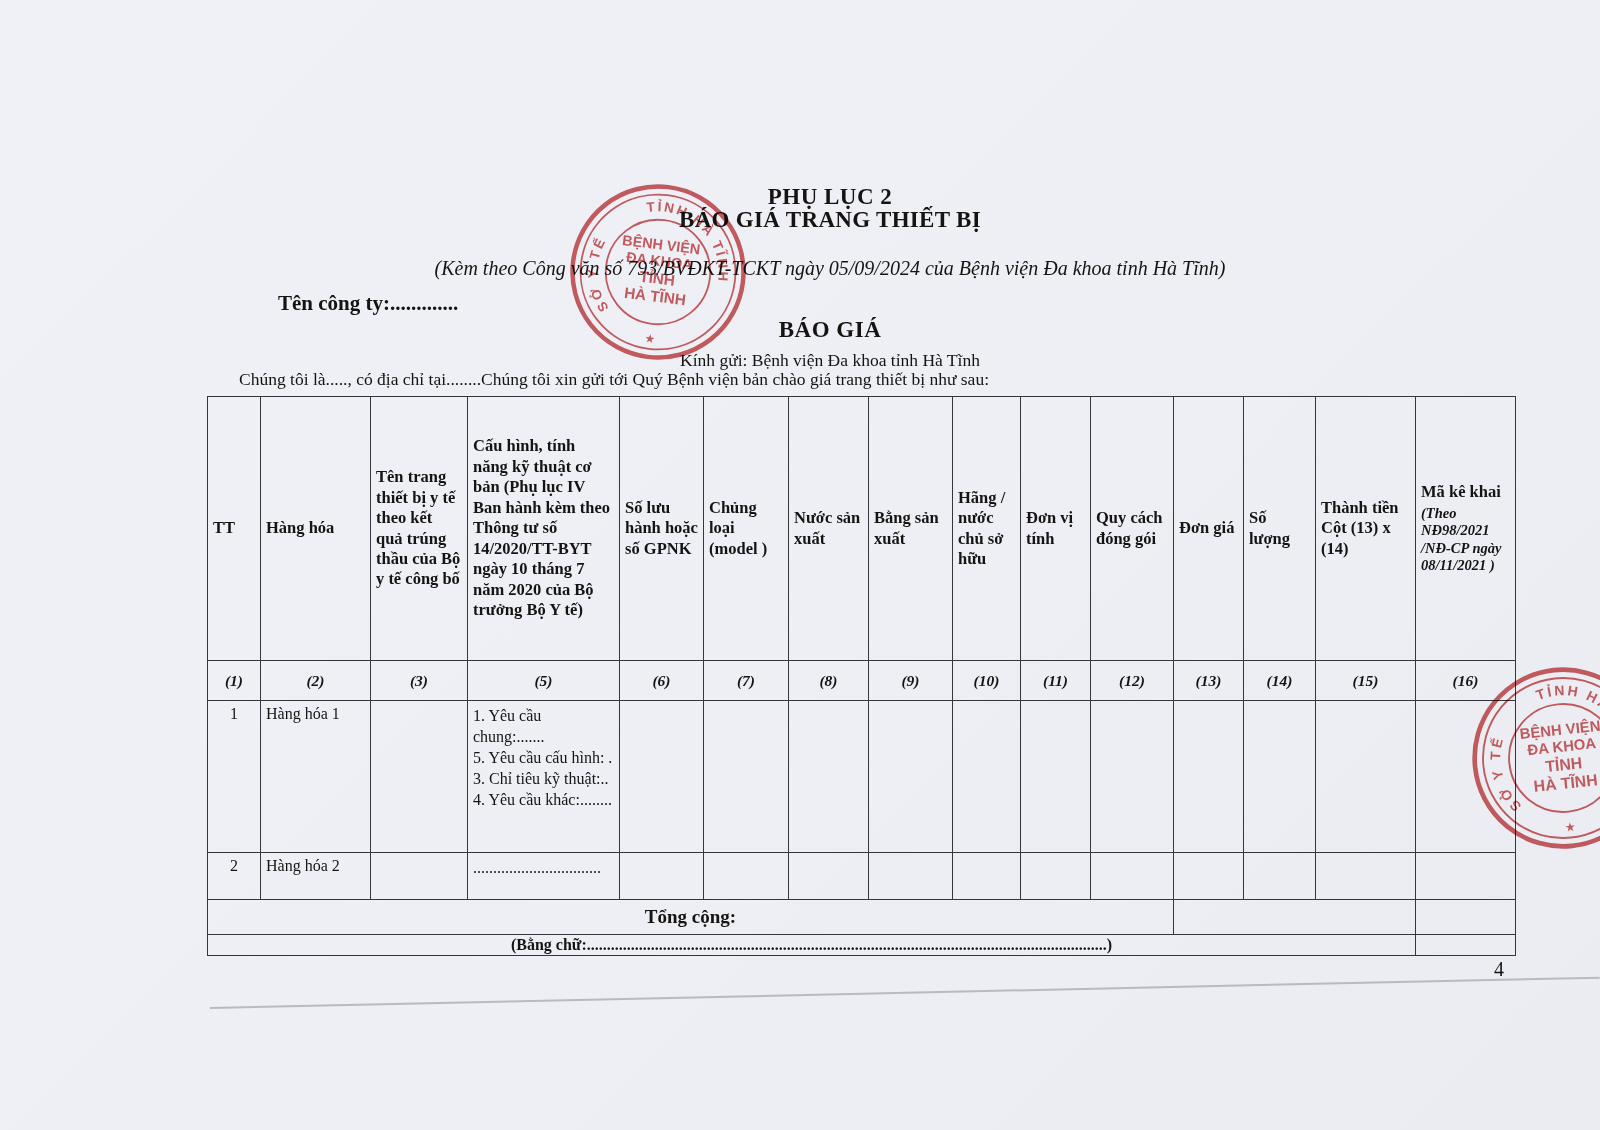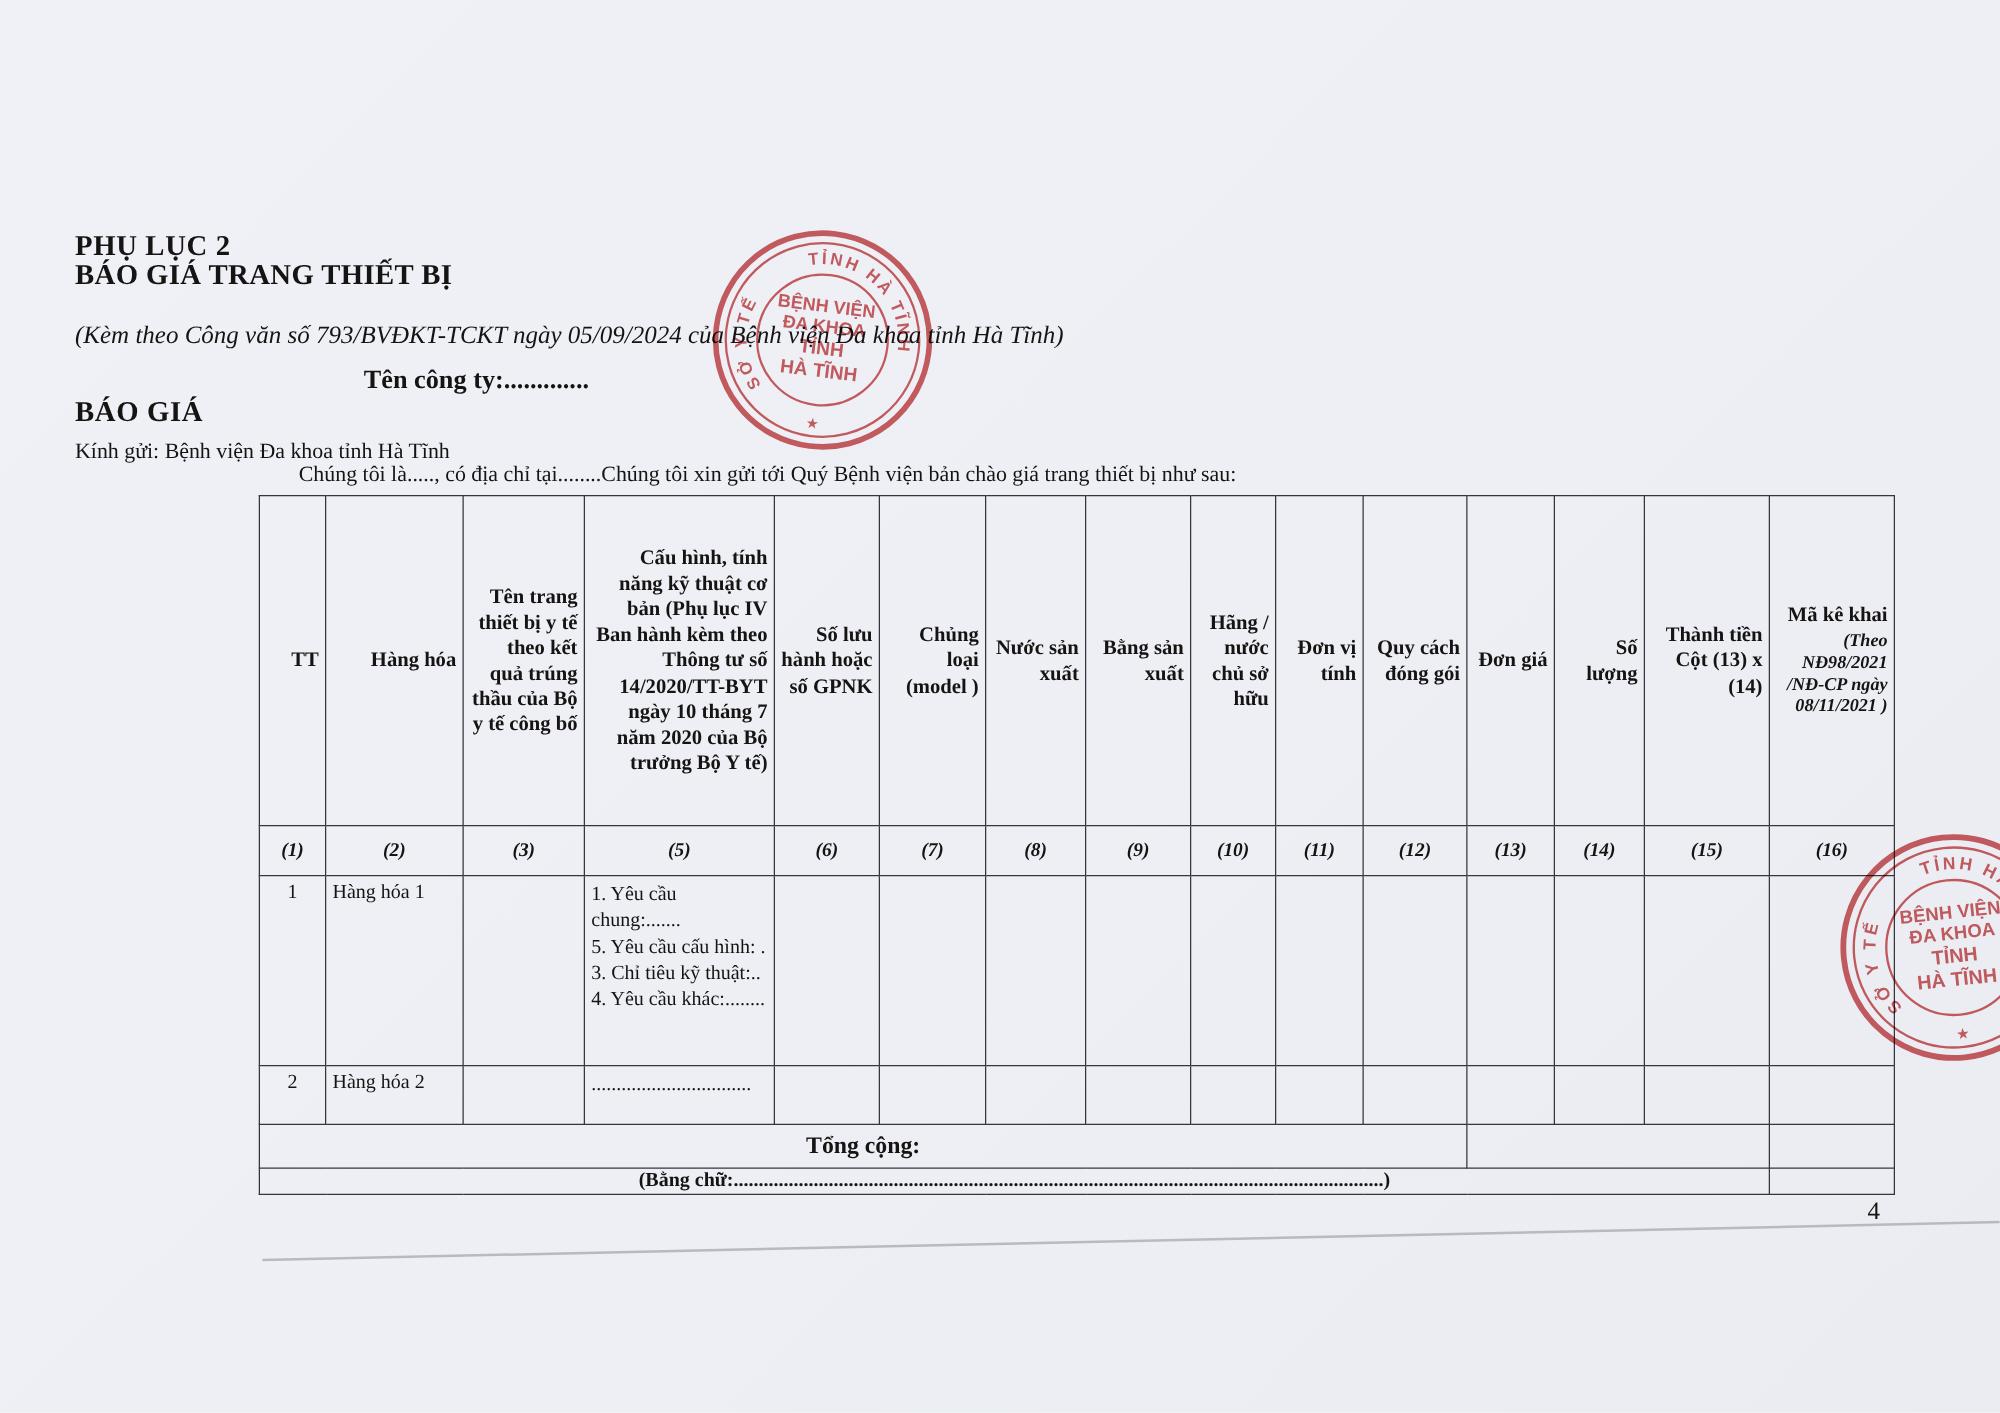--- a/index.html
+++ b/index.html
@@ -2,35 +2,35 @@
 <html><head>
 <meta charset="utf-8">
 <style>
   html,body{margin:0;padding:0;}
   body{width:1600px;height:1130px;overflow:hidden;position:relative;
        background:#eef0f5;
        font-family:"Liberation Serif","DejaVu Serif",serif;color:#151413;}
   .page{position:absolute;inset:0;overflow:hidden;
         background:linear-gradient(135deg,#eff1f6 0%,#edeff4 55%,#eaecf2 100%);}
   .abs{position:absolute;}
-  .cblock{position:absolute;left:60px;width:1540px;text-align:left;}
+  .cblock{position:absolute;left:60px;width:1540px;text-align:center;}
   .title1{top:184px;font-size:23px;font-weight:bold;letter-spacing:.5px;}
   .title2{top:207px;font-size:23px;font-weight:bold;letter-spacing:.3px;}
   .attach{top:257px;font-size:20px;font-style:italic;}
-  .company{left:291px;top:291px;font-size:21px;font-weight:bold;}
+  .company{left:278px;top:291px;font-size:21px;font-weight:bold;}
   .quote{top:317px;font-size:23px;font-weight:bold;letter-spacing:.5px;}
   .salut{top:350px;font-size:17.5px;}
   .intro{left:239px;top:369px;font-size:17.5px;}
 
   table.doc{position:absolute;left:207px;top:396px;width:1308px;
             border-collapse:collapse;table-layout:fixed;}
   table.doc td,table.doc th{border:1.6px solid #33373c;padding:1px 5px;
             overflow:hidden;vertical-align:middle;font-weight:normal;}
   tr.hrow{height:264px;}
-  tr.hrow th{font-weight:bold;font-size:16.5px;line-height:1.24;text-align:right;margin-top:32px;}
+  tr.hrow th{font-weight:bold;font-size:16.5px;line-height:1.24;text-align:left;margin-top:32px;}
   tr.irow{height:40px;}
   tr.irow td{font-size:15.5px;font-weight:bold;font-style:italic;text-align:center;}
   tr.r1{height:152px;}
   tr.r2{height:47px;}
   tr.r1 td,tr.r2 td{vertical-align:top;font-size:16px;padding-top:4px;}
   td.tt{text-align:center;}
   td.spec{font-size:14.5px;line-height:1.32;text-align:left;}
   tr.trow{height:35px;}
   tr.trow td{font-size:19px;font-weight:bold;text-align:center;}
   tr.wrow{height:19px;}

